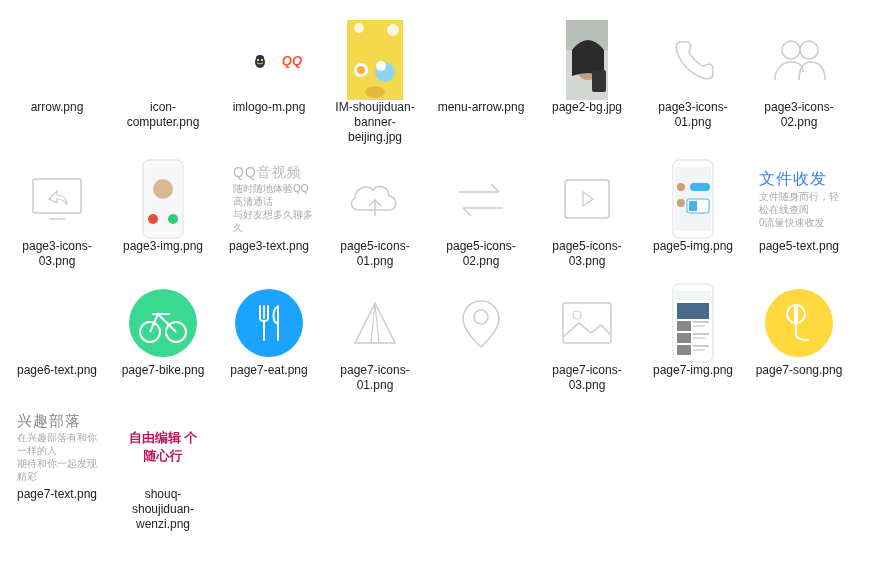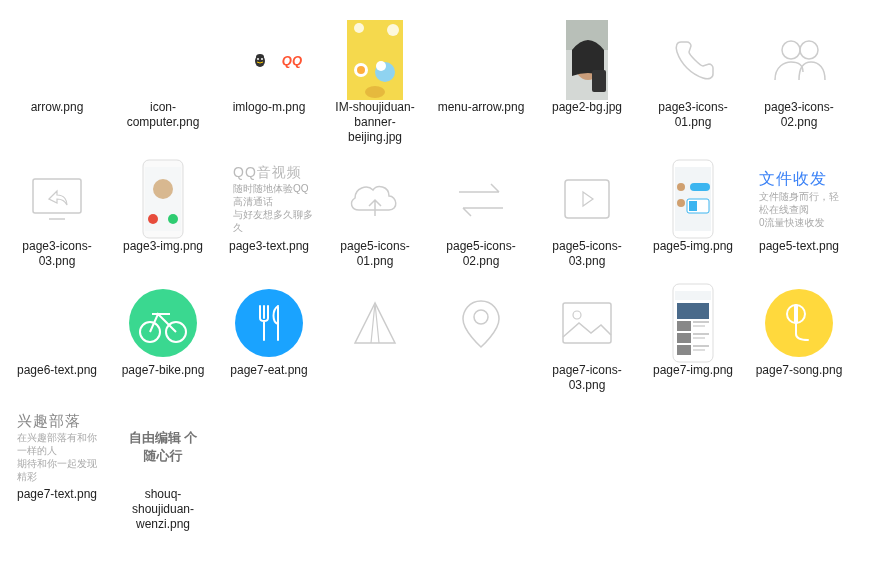--- a/index.html
+++ b/index.html
@@ -67,21 +67,21 @@
       <div class="thumb-wrap">
         <div class="thumb">
           <div style="width:40px;height:40px;background:#fff;"></div>
         </div>
       </div>
       <div class="label">icon-computer.png</div>
     </div>
     <div class="item">
       <div class="thumb-wrap">
         <div class="thumb">
-          <div style="width:66px;height:16px;display:flex;align-items:center;justify-content:flex-end;gap:16px;">
+          <div style="width:66px;height:16px;display:flex;align-items:flex-end;justify-content:flex-end;gap:16px;">
             <svg width="12" height="14">
               <ellipse cx="6" cy="8" rx="5" ry="6" fill="#333"></ellipse>
               <ellipse cx="6" cy="4" rx="4" ry="3" fill="#333"></ellipse>
               <circle cx="4" cy="6" r="1" fill="#fff"></circle>
               <circle cx="8" cy="6" r="1" fill="#fff"></circle>
               <path d="M3 9 Q6 11 9 9" stroke="#ffcc00" fill="none"></path>
             </svg>
             <span style="font-size:13px;color:#ff5533;font-style:italic;font-weight:bold">QQ</span>
           </div>
         </div>
@@ -285,20 +285,21 @@
     </div>
     <div class="item">
       <div class="thumb-wrap">
         <div class="thumb">
           <svg width="60" height="60" viewBox="0 0 60 60">
             <path d="M30 10 L10 50 L50 50 Z" fill="none" stroke="#ccc" stroke-width="1.5"></path>
             <path d="M30 10 L26 50 M30 10 L34 50" fill="none" stroke="#ccc" stroke-width="1.2"></path>
           </svg>
         </div>
       </div>
+      <div class="label">page7-icons-01.png</div>
     </div>
     <div class="item">
       <div class="thumb-wrap">
         <div class="thumb">
           <svg width="60" height="60" viewBox="0 0 60 60">
             <path d="M30 8 C18 8 12 18 12 26 C12 38 30 54 30 54 C30 54 48 38 48 26 C48 18 42 8 30 8 Z" fill="none" stroke="#ccc" stroke-width="1.5"></path>
             <circle cx="30" cy="24" r="7" fill="none" stroke="#ccc" stroke-width="1.5"></circle>
           </svg>
         </div>
       </div>
@@ -357,18 +358,18 @@
             <div class="cap">在兴趣部落有和你一样的人</div>
             <div class="cap">期待和你一起发现精彩</div>
           </div>
         </div>
       </div>
       <div class="label">page7-text.png</div>
     </div>
     <div class="item">
       <div class="thumb-wrap">
         <div class="thumb">
-          <div style="width:80px;text-align:center;"><span style="font-family:cursive,KaiTi;font-size:13px;color:#737373;font-weight:bold">自由编辑 个随心行</span></div>
+          <div style="width:80px;text-align:center;"><span style="font-family:cursive,KaiTi;font-size:13px;color:#be185d;font-weight:bold">自由编辑 个随心行</span></div>
         </div>
       </div>
       <div class="label">shouq-shoujiduan-wenzi.png</div>
     </div>
   </div>
 
 </body></html>

